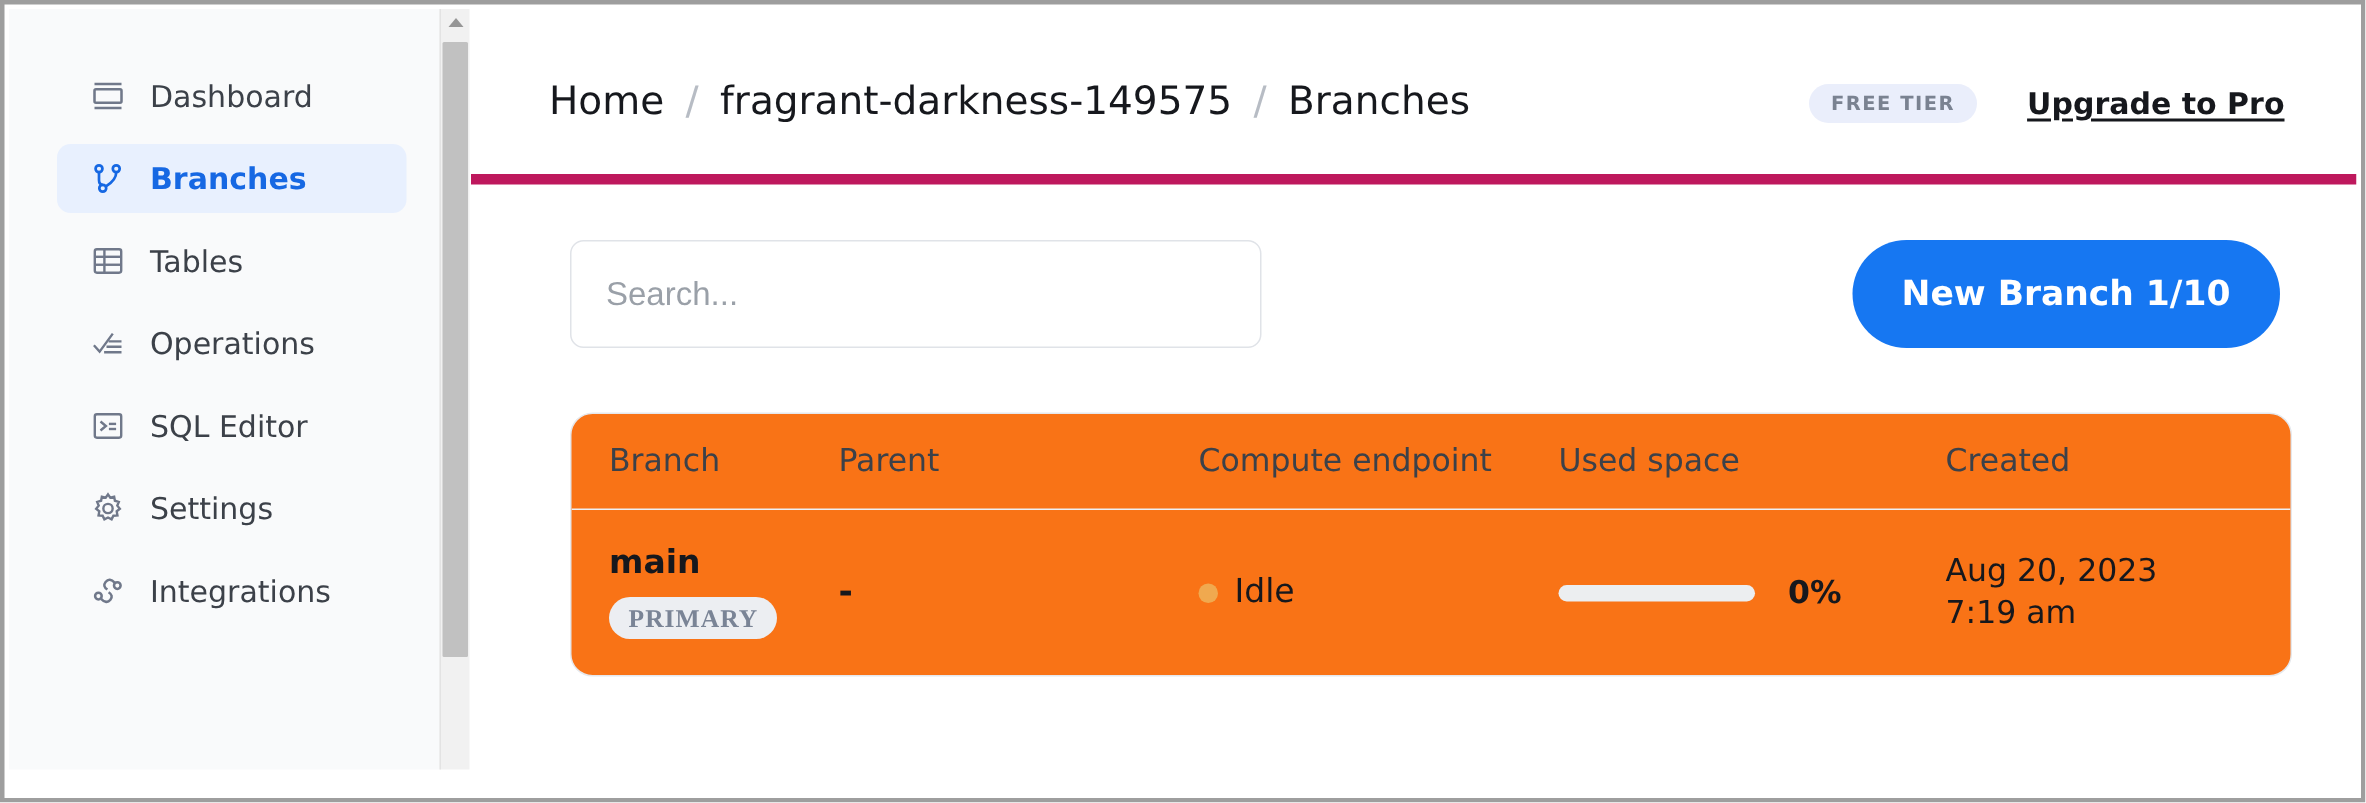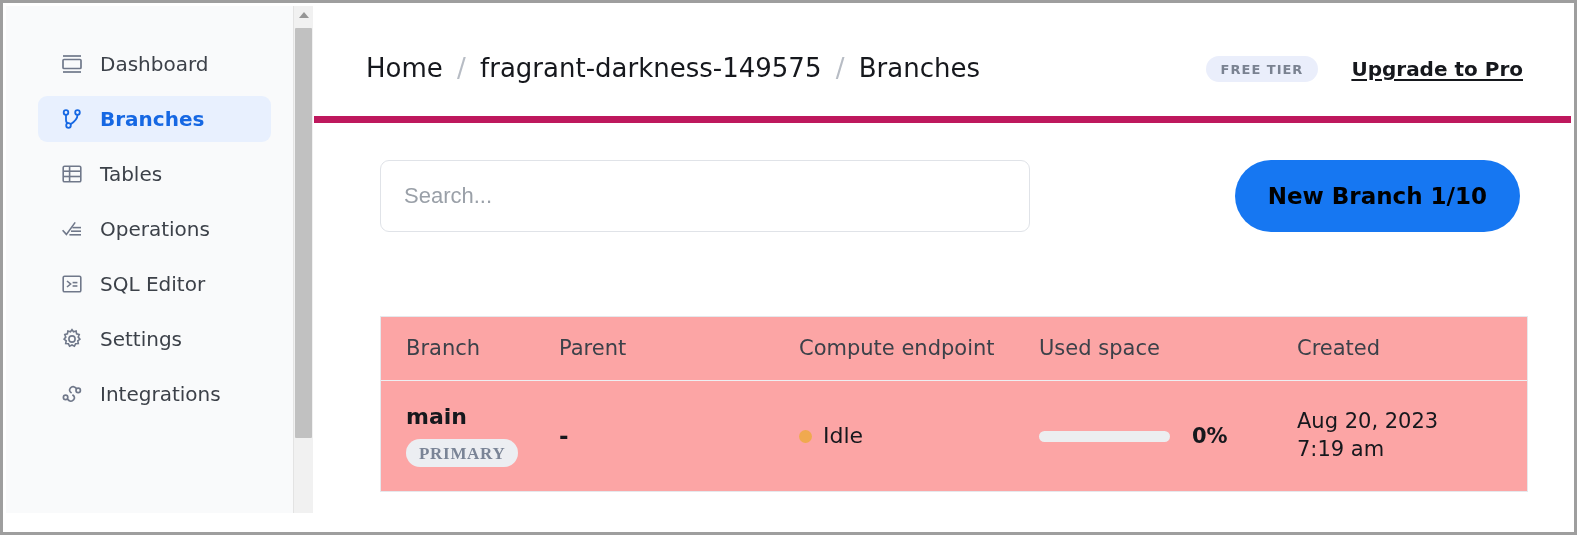--- a/index.html
+++ b/index.html
@@ -189,21 +189,21 @@
     padding: 0;
   }
   .toolbar {
     position: relative;
     height: 97px;
   }
   .search-box {
     position: absolute;
     left: 66px;
     top: 37px;
-    width: 650px;
+    width: 461px;
     height: 72px;
     box-sizing: border-box;
     border: 1px solid #e0e3e8;
     border-radius: 9px;
     background: #ffffff;
     font-family: "Liberation Sans", sans-serif;
     font-size: 22px;
     color: #3c4149;
     padding: 0 23px;
     outline: none;
@@ -214,39 +214,38 @@
   }
   .new-branch-btn {
     position: absolute;
     right: 51px;
     top: 37px;
     height: 72px;
     padding: 0 33px;
     border: none;
     border-radius: 999px;
     background: #1677f2;
-    color: #000000;
+    color: #ffffff;
     font-family: "DejaVu Sans", sans-serif;
     font-size: 23px;
     font-weight: 700;
     cursor: pointer;
     white-space: nowrap;
   }
   
   .table-card {
     position: absolute;
     left: 66px;
     top: 152px;
     width: 1148px;
     border: 1px solid #e6e8ec;
-    border-radius: 0;
-    background: #fca5a5;
+    border-radius: 15px;
+    background: #f97316;
     box-sizing: border-box;
     overflow: hidden;
-    margin-top: 41px;
   }
   .t-row {
     display: flex;
     align-items: center;
   }
   .t-head {
     height: 63px;
     border-bottom: 1px solid #edeff2;
   }
   .t-head .cell {

